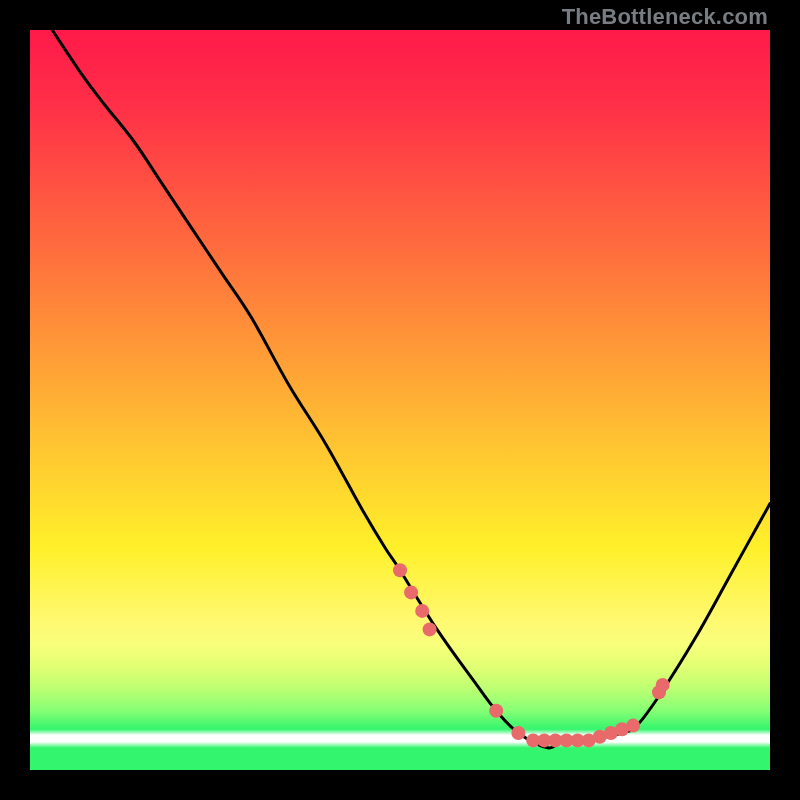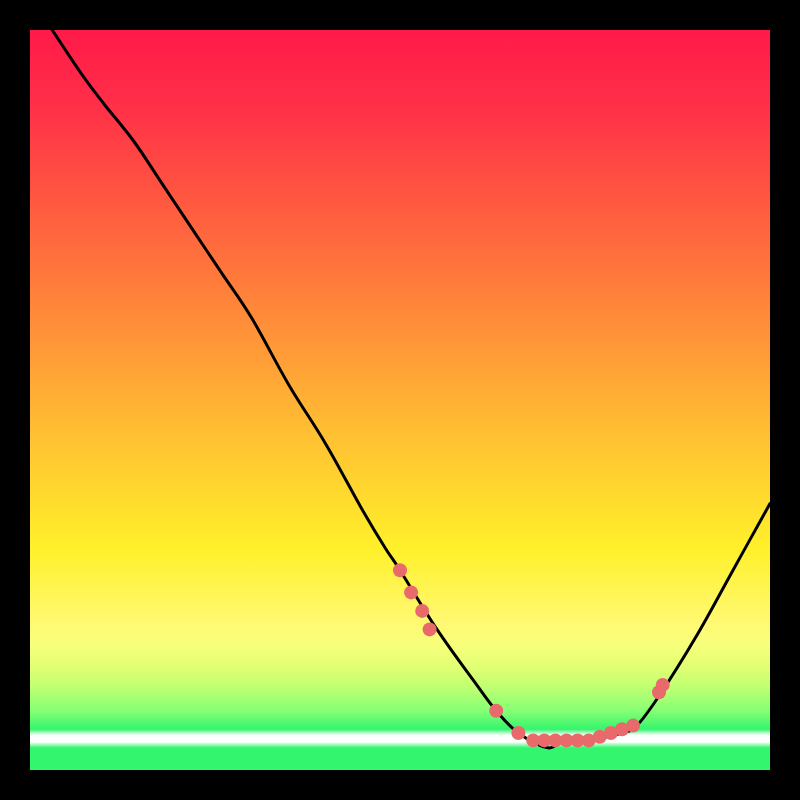--- a/index.html
+++ b/index.html
@@ -82,13 +82,14 @@
         <circle cx="558.7" cy="710.4" r="7" fill="#e86a6a"></circle>
         <circle cx="569.8" cy="706.7" r="7" fill="#e86a6a"></circle>
         <circle cx="580.9" cy="703.0" r="7" fill="#e86a6a"></circle>
         <circle cx="592.0" cy="699.3" r="7" fill="#e86a6a"></circle>
         <circle cx="603.1" cy="695.6" r="7" fill="#e86a6a"></circle>
         <circle cx="629.0" cy="662.3" r="7" fill="#e86a6a"></circle>
         <circle cx="632.7" cy="654.9" r="7" fill="#e86a6a"></circle>
       </g>
   </svg>
 
+  <div class="watermark">TheBottleneck.com</div>
 </div>
 
 </body></html>

